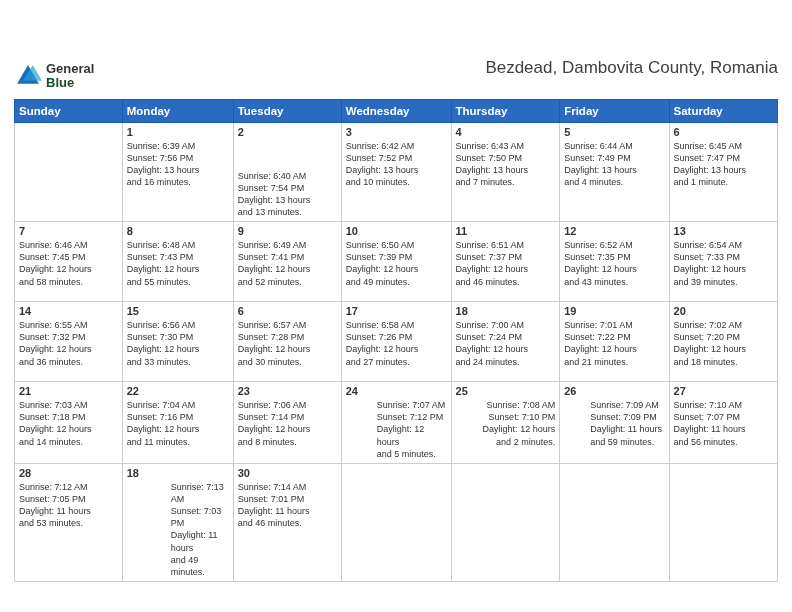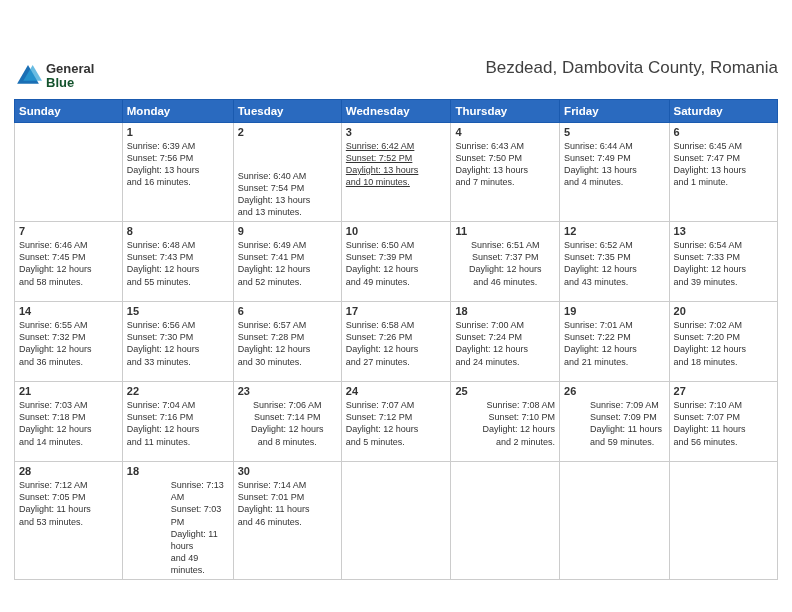--- a/index.html
+++ b/index.html
@@ -136,21 +136,21 @@
           </td>
           <td>
             <div class="day-num">2</div>
             <div class="day-info" style="white-space: pre-line; margin-top: 32px;">Sunrise: 6:40 AM
 Sunset: 7:54 PM
 Daylight: 13 hours
 and 13 minutes.</div>
           </td>
           <td>
             <div class="day-num">3</div>
-            <div class="day-info" style="white-space: pre-line; text-decoration: underline;">Sunrise: 6:42 AM
+            <div class="day-info" style="white-space: pre-line;">Sunrise: 6:42 AM
 Sunset: 7:52 PM
 Daylight: 13 hours
 and 10 minutes.</div>
           </td>
           <td>
             <div class="day-num">4</div>
             <div class="day-info" style="white-space: pre-line;">Sunrise: 6:43 AM
 Sunset: 7:50 PM
 Daylight: 13 hours
 and 7 minutes.</div>
@@ -194,21 +194,21 @@
           </td>
           <td>
             <div class="day-num">10</div>
             <div class="day-info" style="white-space: pre-line;">Sunrise: 6:50 AM
 Sunset: 7:39 PM
 Daylight: 12 hours
 and 49 minutes.</div>
           </td>
           <td>
             <div class="day-num">11</div>
-            <div class="day-info" style="white-space: pre-line; text-align: center;">Sunrise: 6:51 AM
+            <div class="day-info" style="white-space: pre-line;">Sunrise: 6:51 AM
 Sunset: 7:37 PM
 Daylight: 12 hours
 and 46 minutes.</div>
           </td>
           <td>
             <div class="day-num">12</div>
             <div class="day-info" style="white-space: pre-line;">Sunrise: 6:52 AM
 Sunset: 7:35 PM
 Daylight: 12 hours
 and 43 minutes.</div>
@@ -282,28 +282,28 @@
           </td>
           <td>
             <div class="day-num">22</div>
             <div class="day-info" style="white-space: pre-line;">Sunrise: 7:04 AM
 Sunset: 7:16 PM
 Daylight: 12 hours
 and 11 minutes.</div>
           </td>
           <td>
             <div class="day-num">23</div>
-            <div class="day-info" style="white-space: pre-line; text-align: center;">Sunrise: 7:06 AM
+            <div class="day-info" style="white-space: pre-line;">Sunrise: 7:06 AM
 Sunset: 7:14 PM
 Daylight: 12 hours
 and 8 minutes.</div>
           </td>
           <td>
             <div class="day-num">24</div>
-            <div class="day-info" style="white-space: pre-line;">Sunrise: 7:07 AM
+            <div class="day-info" style="white-space: pre-line; margin-left: 31px;">Sunrise: 7:07 AM
 Sunset: 7:12 PM
 Daylight: 12 hours
 and 5 minutes.</div>
           </td>
           <td>
             <div class="day-num">25</div>
             <div class="day-info" style="white-space: pre-line; text-align: right;">Sunrise: 7:08 AM
 Sunset: 7:10 PM
 Daylight: 12 hours
 and 2 minutes.</div>

